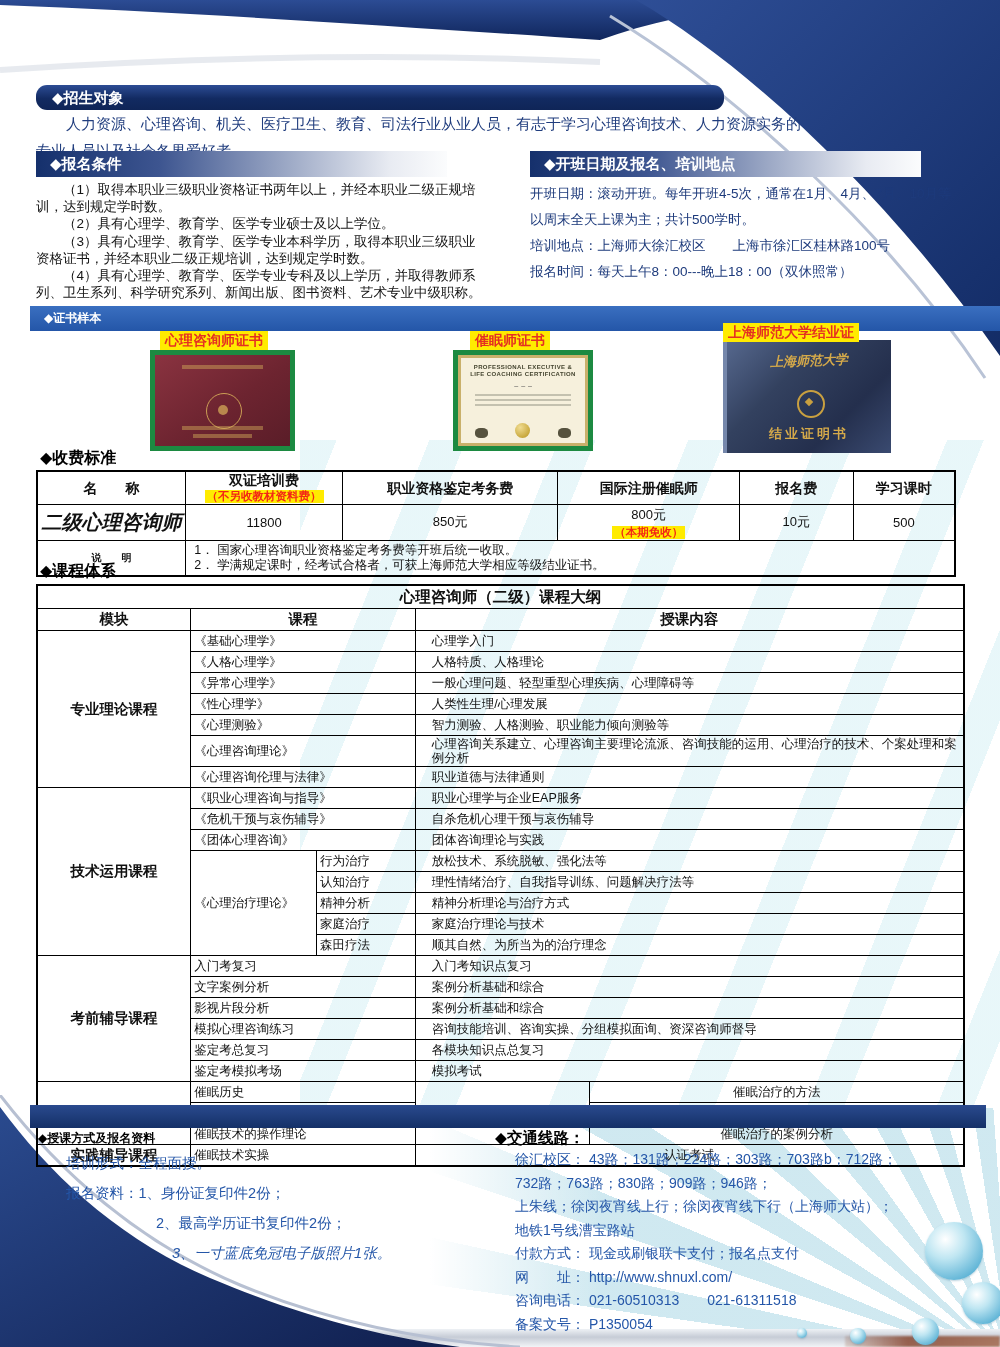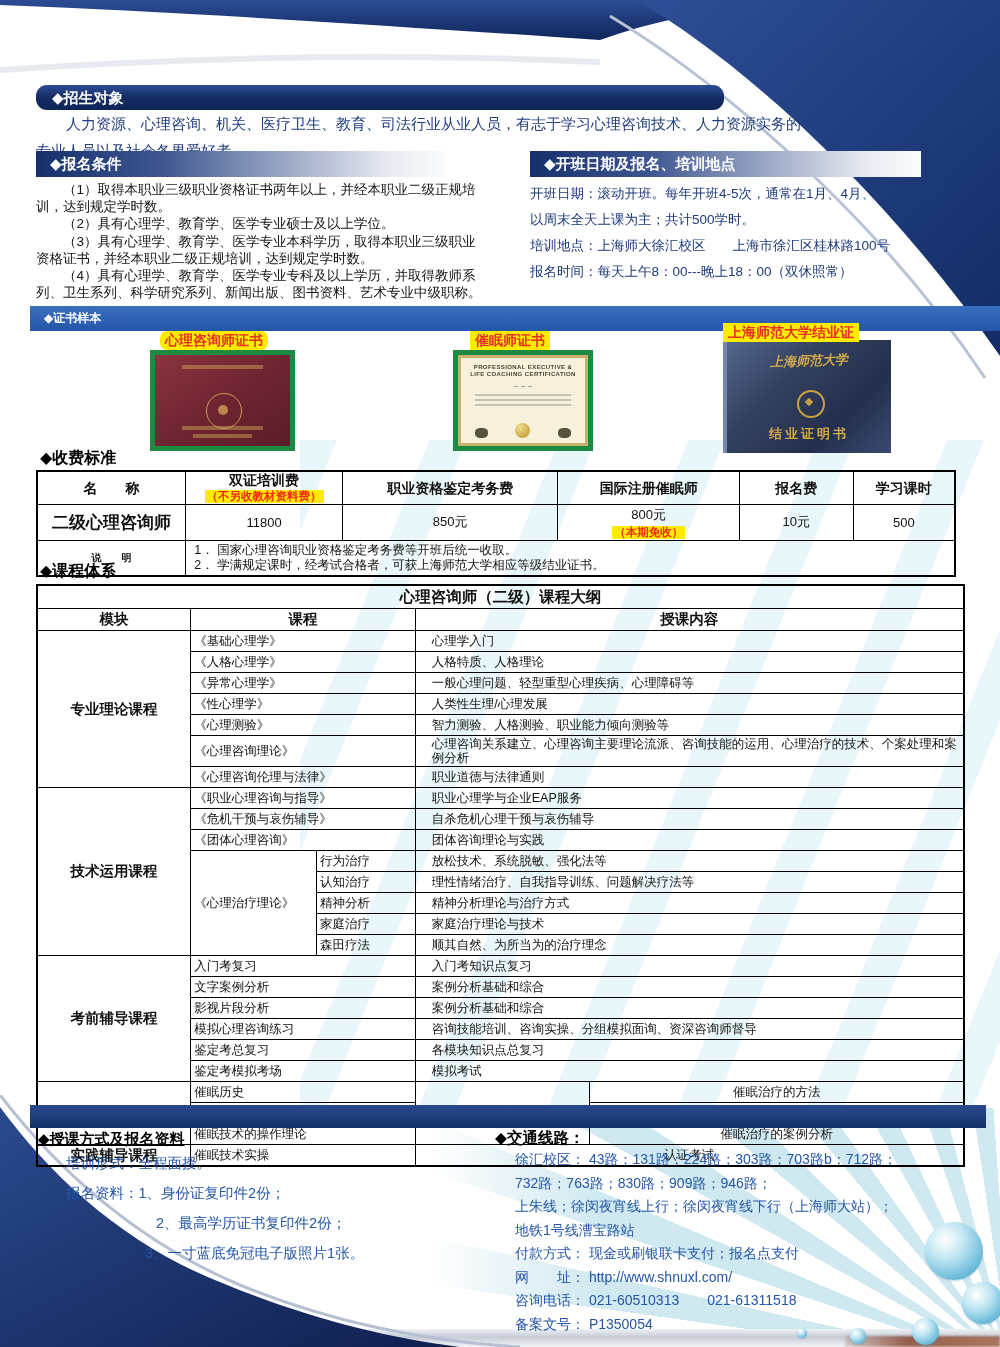--- a/index.html
+++ b/index.html
@@ -55,21 +55,21 @@
   .h-black{font-size:16px;font-weight:bold;color:#000;}
 
   table{border-collapse:collapse;background:transparent;}
   table.fee,table.course{border:2px solid #000;}
   td{border:1px solid #000;}
   .fee td{text-align:center;vertical-align:middle;}
   .f-head td{height:27px;font-weight:bold;font-size:14px;line-height:1.05;}
   .f-head .sub,.f-row .sub{display:inline-block;background:#ffeb00;color:#f32615;
           font-size:11.5px;font-weight:bold;line-height:13px;padding:0 2px;}
   .f-row td{height:26px;font-size:13px;}
-  .f-row .fname{font-size:17px;font-weight:bold;}
+  .f-row .fname{font-size:20px;font-weight:bold;font-style:italic;}
   .f-note td{height:32px;}
   .f-note .nlabel{font-weight:bold;font-size:10px;}
   .f-note .notes{text-align:left;font-size:12.5px;line-height:14.5px;padding-left:8px;}
 
   .course td{height:18px;padding:1px 3px;font-size:12.5px;line-height:1.12;vertical-align:middle;}
   .course .t-title td{height:20px;text-align:center;font-weight:bold;font-size:15.5px;}
   .course .t-head td{height:19px;text-align:center;font-weight:bold;font-size:14.5px;}
   .course .mod{font-weight:bold;font-size:14.5px;text-align:center;}
   .course .crs{text-align:left;}
   .course .cnt{text-align:left;padding-left:16px;}
@@ -148,21 +148,21 @@
 
   <div class="blk kinfo" style="left:530px;top:181px;width:460px;">
     <div>开班日期：滚动开班。每年开班4-5次，通常在1月、4月、7月、10月等</div>
     <div>以周末全天上课为主；共计500学时。</div>
     <div>培训地点：上海师大徐汇校区　　上海市徐汇区桂林路100号</div>
     <div>报名时间：每天上午8：00---晚上18：00（双休照常）</div>
   </div>
 
   <div class="blk bluebar" style="left:30px;top:306px;width:956px;height:25px;">◆证书样本</div>
 
-  <div class="certlabel" style="left:160px;top:331px;border-radius:7px;">心理咨询师证书</div>
+  <div class="certlabel" style="left:160px;top:331px;">心理咨询师证书</div>
   <div class="certlabel" style="left:470px;top:331px;">催眠师证书</div>
   <div class="certlabel" style="left:723px;top:323px;">上海师范大学结业证</div>
 
   <div class="cert" style="left:150px;top:350px;width:145px;height:101px;">
     <div class="greenframe">
         <div class="cert-red">
       <div class="gl" style="top:10px;"></div>
       <div class="ring"></div>
       <div class="gl" style="bottom:16px;"></div>
       <div class="gl" style="bottom:8px;left:28%;width:44%;"></div>
@@ -368,27 +368,27 @@
     <tr>
       <td class="mod">实践辅导课程</td>
       <td class="crs" colspan="2">催眠技术实操</td>
       <td class="cntc" colspan="2">认证考试</td>
     </tr>
     </tbody>
   </table>
 
   <div class="blk botbar" style="left:30px;top:1105px;width:956px;height:23px;"></div>
 
-  <div class="blk h-black" style="left:38px;top:1130px;font-size:15px;text-decoration:underline;">◆授课方式及报名资料</div>
+  <div class="blk h-black" style="left:38px;top:1130px;font-size:12px;">◆授课方式及报名资料</div>
   <div class="blk bluetext" style="left:66px;top:1154px;">培训形式：全程面授。</div>
   <div class="blk bluetext" style="left:66px;top:1184px;">
     <span>报名资料：</span><span>1、身份证复印件2份；</span>
   </div>
   <div class="blk bluetext" style="left:156px;top:1214px;">2、最高学历证书复印件2份；</div>
-  <div class="blk bluetext" style="left:145px;top:1244px;">3、一寸蓝底免冠电子版照片1张。</div>
+  <div class="blk bluetext" style="left:172px;top:1244px;font-style:italic;">3、一寸蓝底免冠电子版照片1张。</div>
 
   <div class="blk h-black" style="left:495px;top:1128px;font-size:15.5px;">◆交通线路：</div>
   <div class="blk jlines" style="left:515px;top:1148px;width:480px;">
     <div>徐汇校区：  43路；131路；224路；303路；703路b；712路；</div>
     <div>732路；763路；830路；909路；946路；</div>
     <div>上朱线；徐闵夜宵线上行；徐闵夜宵线下行（上海师大站）；</div>
     <div>地铁1号线漕宝路站</div>
     <div>付款方式：  现金或刷银联卡支付；报名点支付</div>
     <div>网　　址：  http://www.shnuxl.com/</div>
     <div>咨询电话：  021-60510313　　021-61311518</div>

